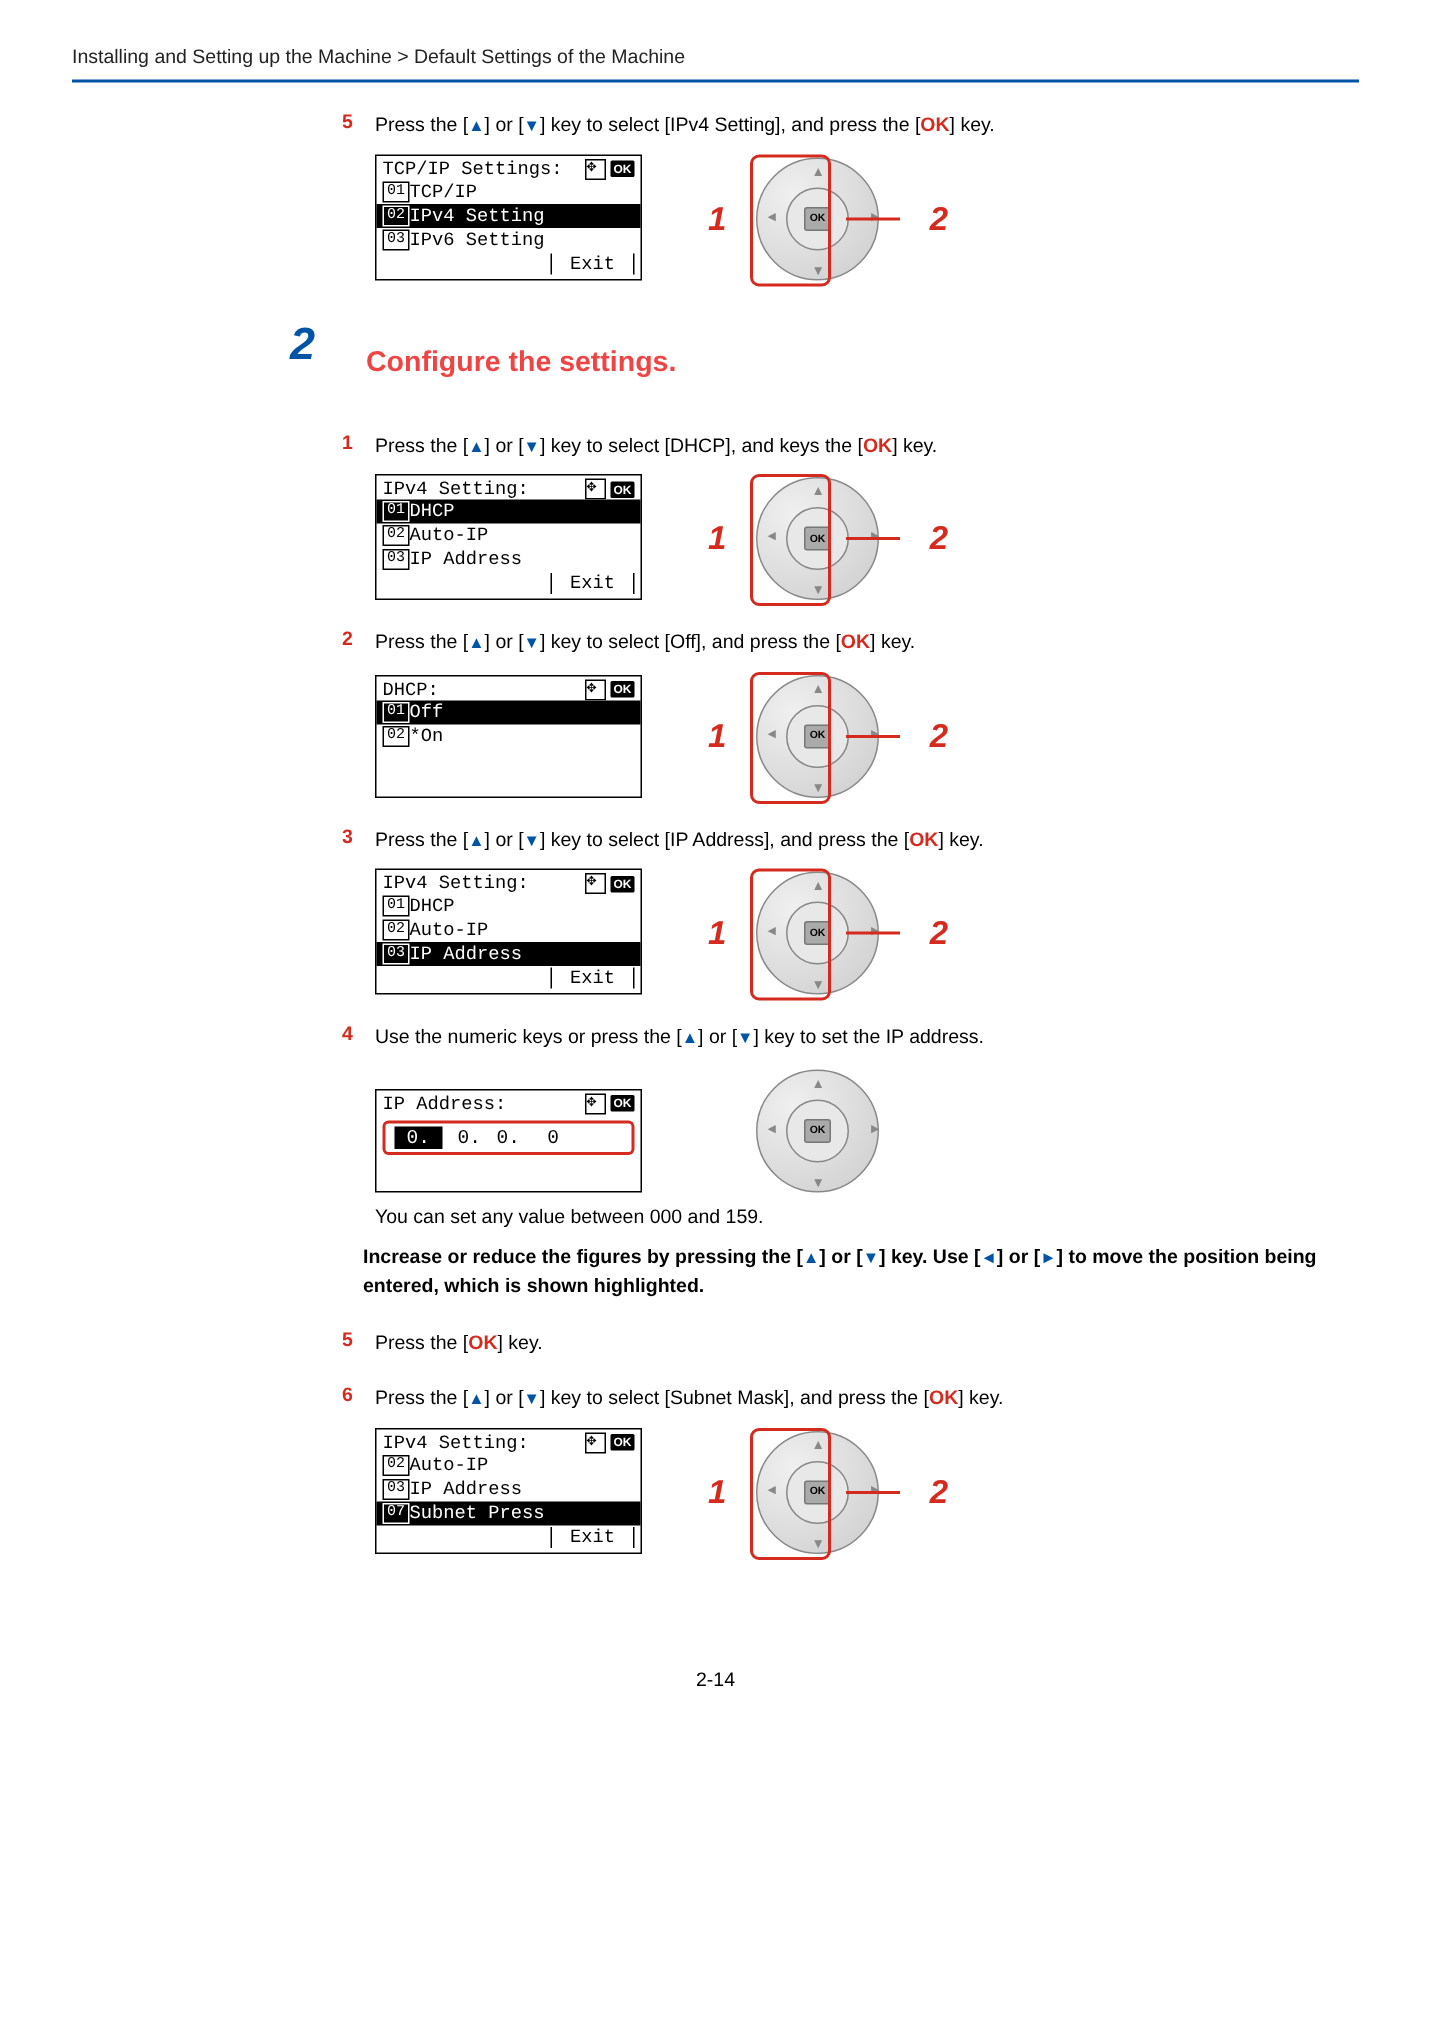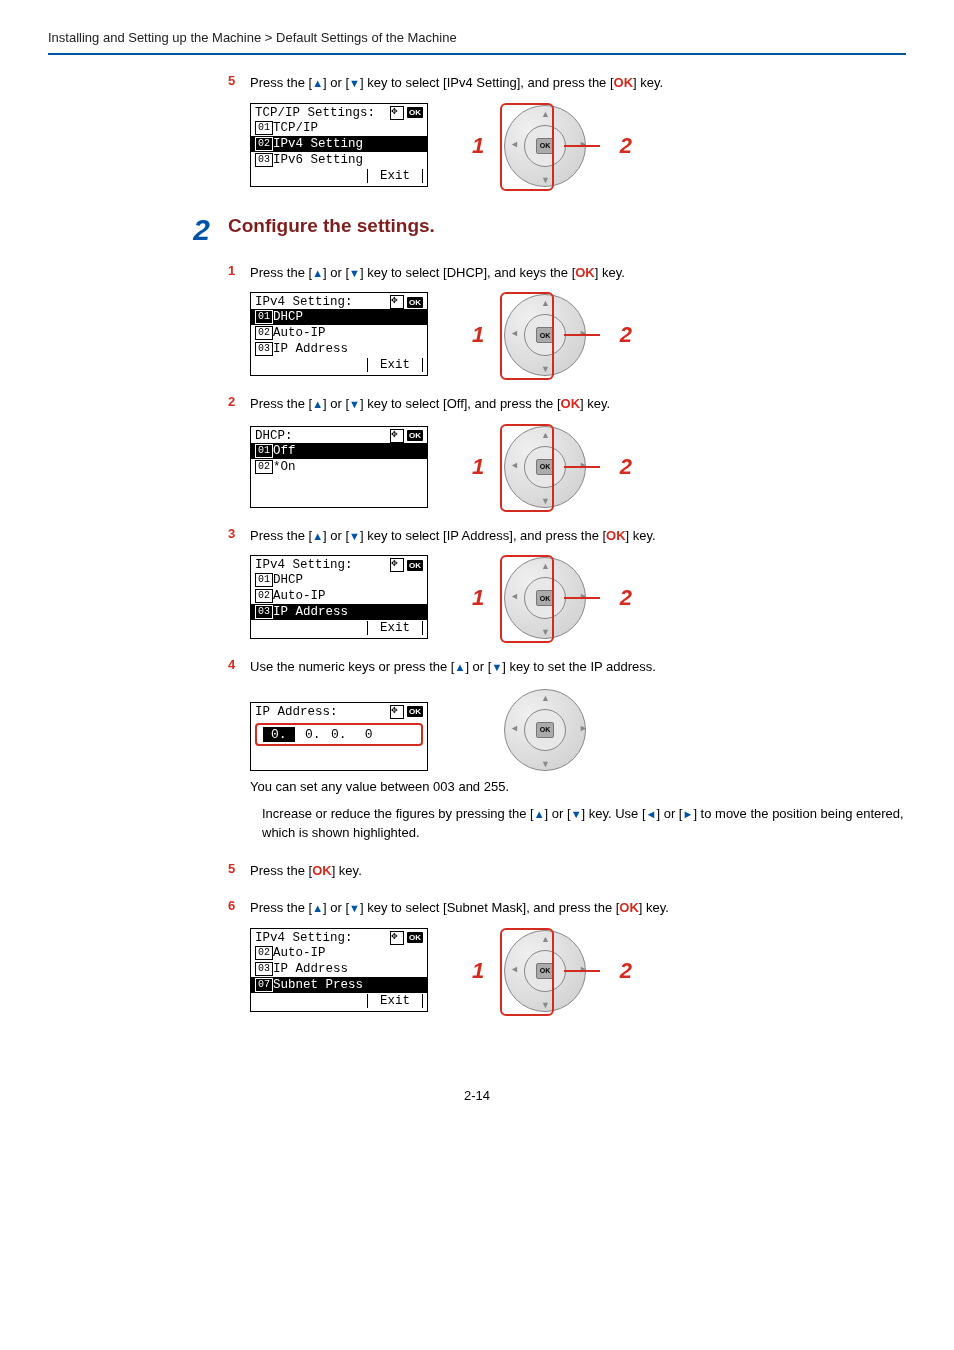--- a/index.html
+++ b/index.html
@@ -45,24 +45,24 @@
     font-style: italic;
     line-height: 1;
   }
   .step-text {
     flex: 1;
     line-height: 1.5;
   }
   .ok-red { color: #d52b1e; font-weight: bold; }
   .arrow-blue { color: #0054a6; font-size: 11px; }
   .section-head {
-    color: #7f1d1d;
+    color: #ef4444;
     font-size: 19px;
     font-weight: 900;
-    margin: 0;
+    margin: 16px;
   }
   .sub-bold { font-weight: bold; margin-top: 14px; }
   .figure-row {
     display: flex;
     align-items: flex-end;
     gap: 60px;
     margin: 10px 0 6px 22px;
   }
   .lcd {
     width: 176px;
@@ -385,22 +385,22 @@
       <div class="dpad-outer"></div>
       <div class="dpad-inner">
           <div class="ok-center">OK</div>
         </div>
       <span class="dpad-tri tri-up">▲</span>
       <span class="dpad-tri tri-down">▼</span>
       <span class="dpad-tri tri-left">◄</span>
       <span class="dpad-tri tri-right">►</span>
     </div>
   </div>
-  <div style="margin-left:22px; margin-top:8px;">You can set any value between 003 and 255.</div>
-  <div style="margin-left:34px; margin-top:10px; line-height:1.5;">
+  <div style="margin-left:22px; margin-top:8px;">You can set any value between 000 and 159.</div>
+  <div style="margin-left:14px; margin-top:10px; line-height:1.5;font-weight:bold;">
     <span>Increase or reduce the figures by pressing the [</span><span class="arrow-blue">▲</span><span>] or [</span><span class="arrow-blue">▼</span><span>] key. Use [</span><span class="arrow-blue">◄</span><span>] or [</span><span class="arrow-blue">►</span><span>] to move the position being entered, which is shown highlighted.</span>
   </div>
 
   <div class="step-row">
     <span class="step-num-red">5</span>
     <div class="step-text">
       <span>Press the [</span><span class="ok-red">OK</span><span>] key.</span>
     </div>
   </div>
 

